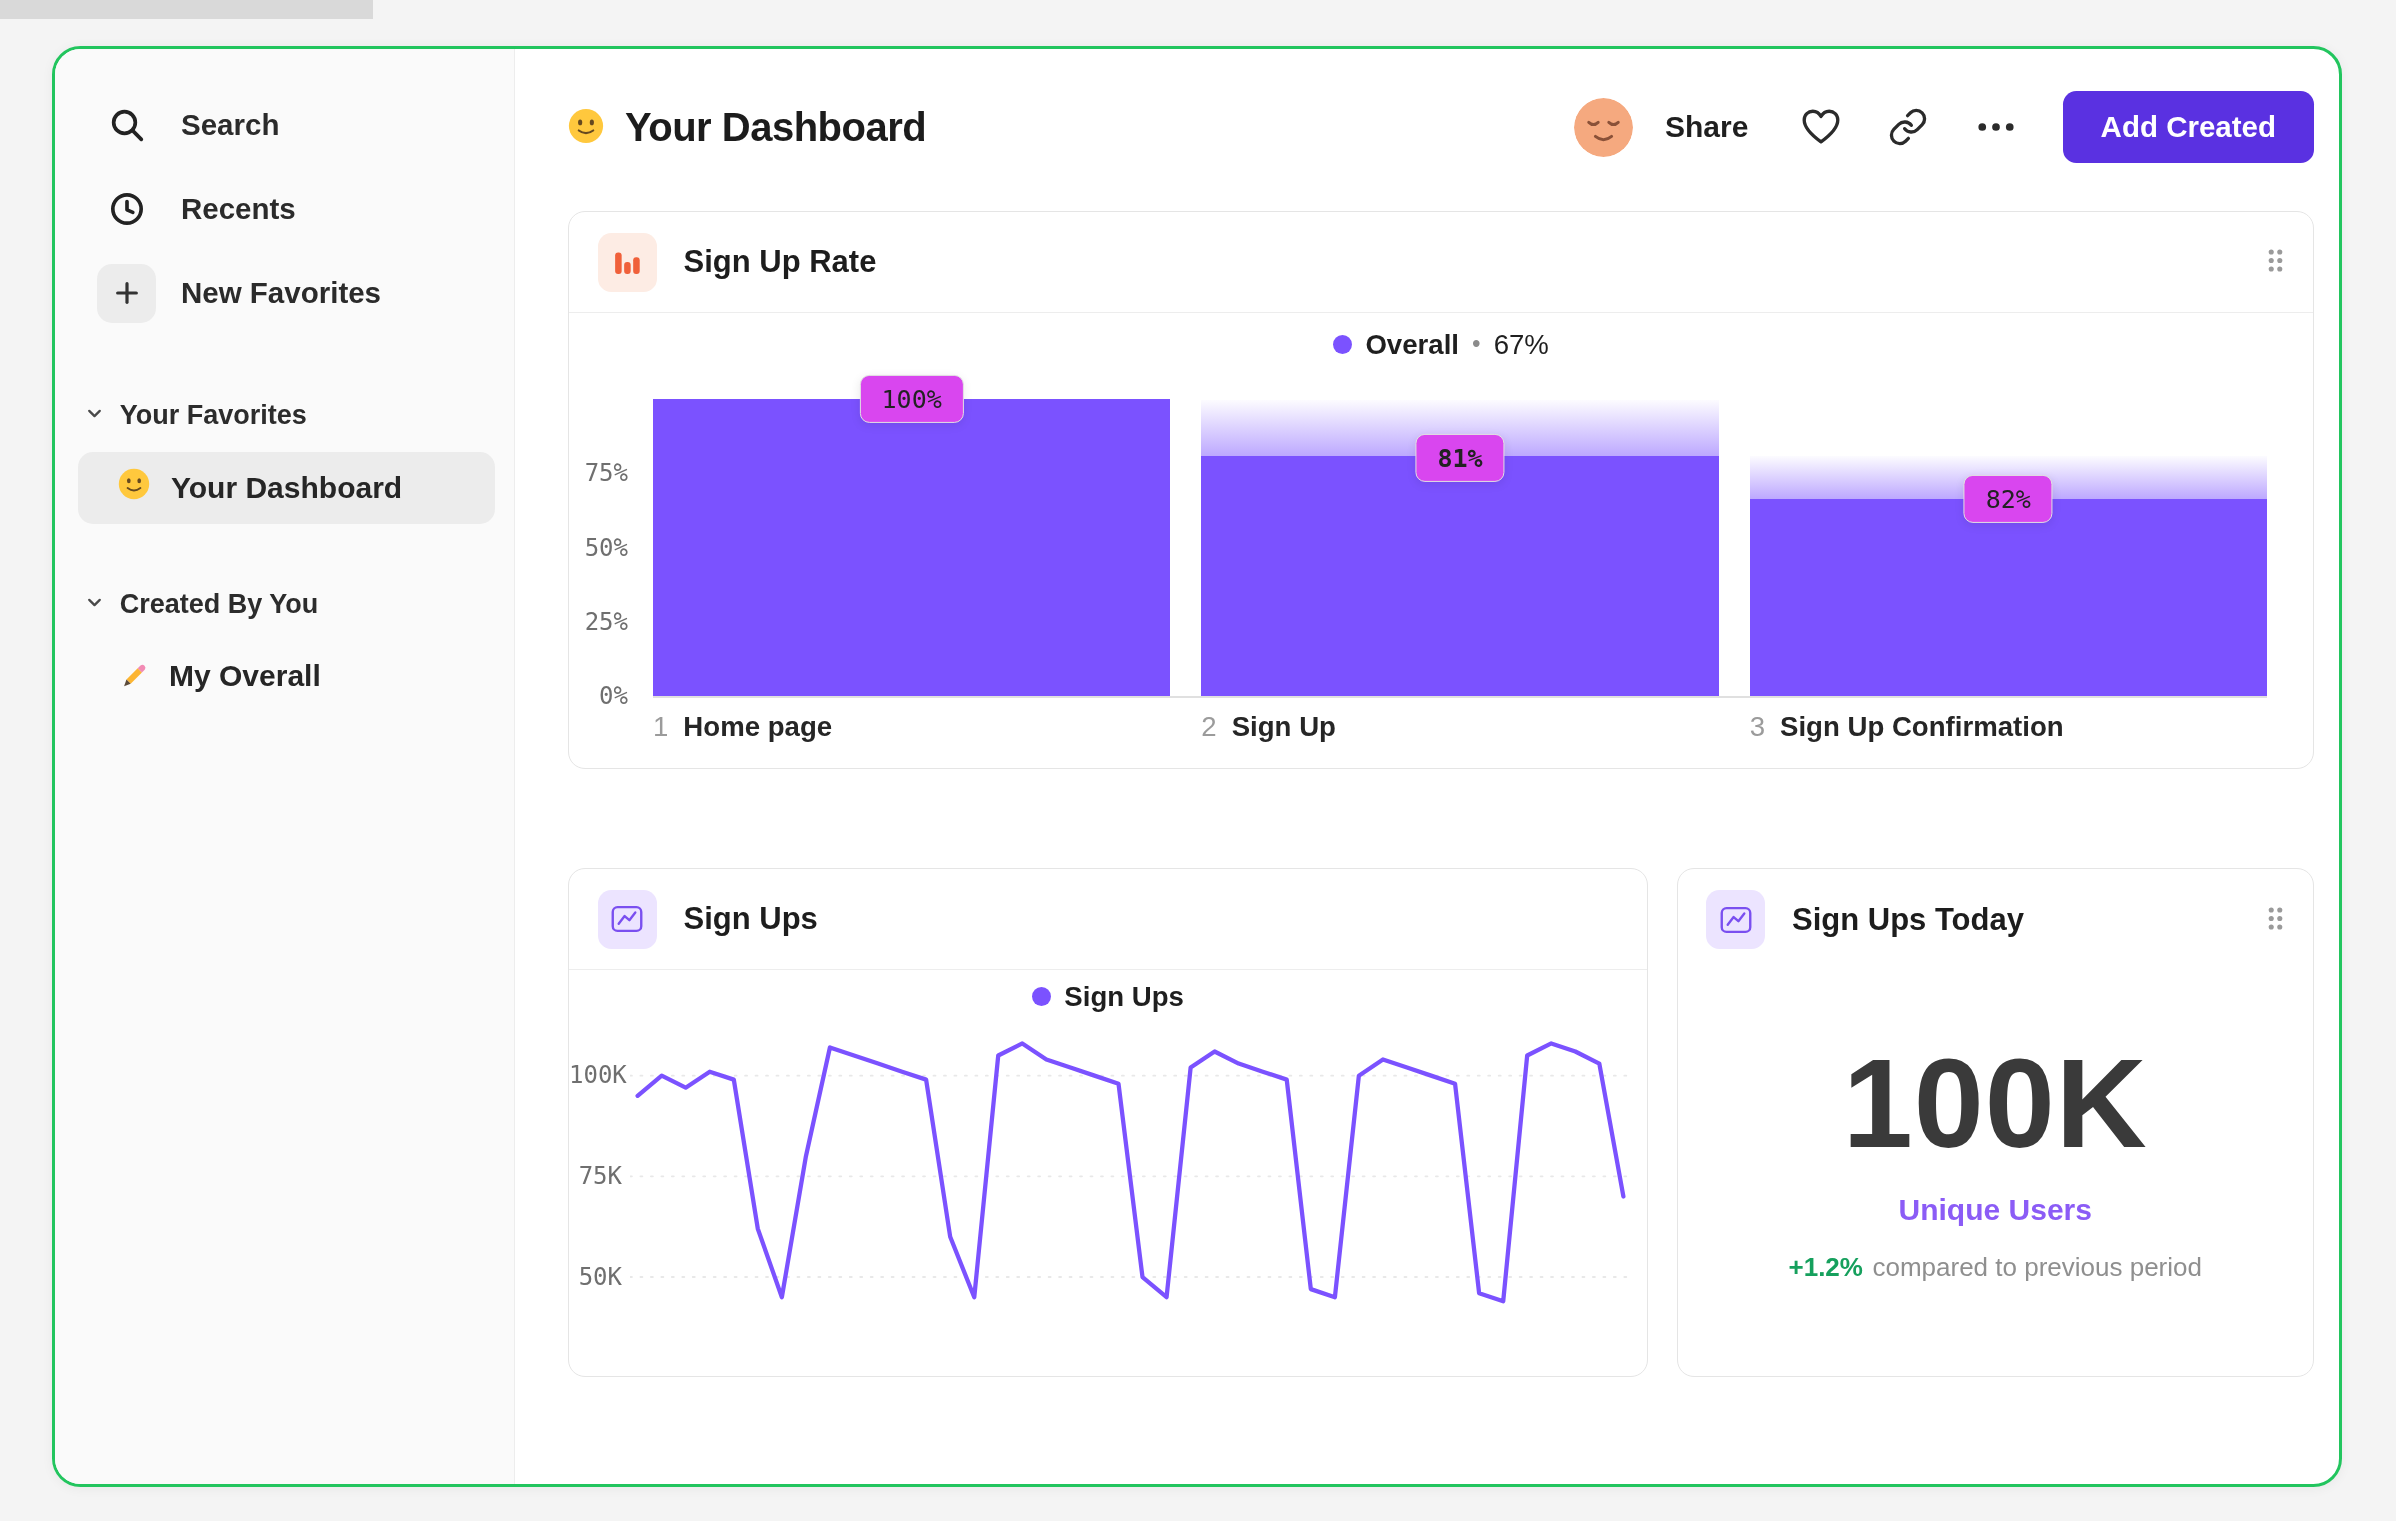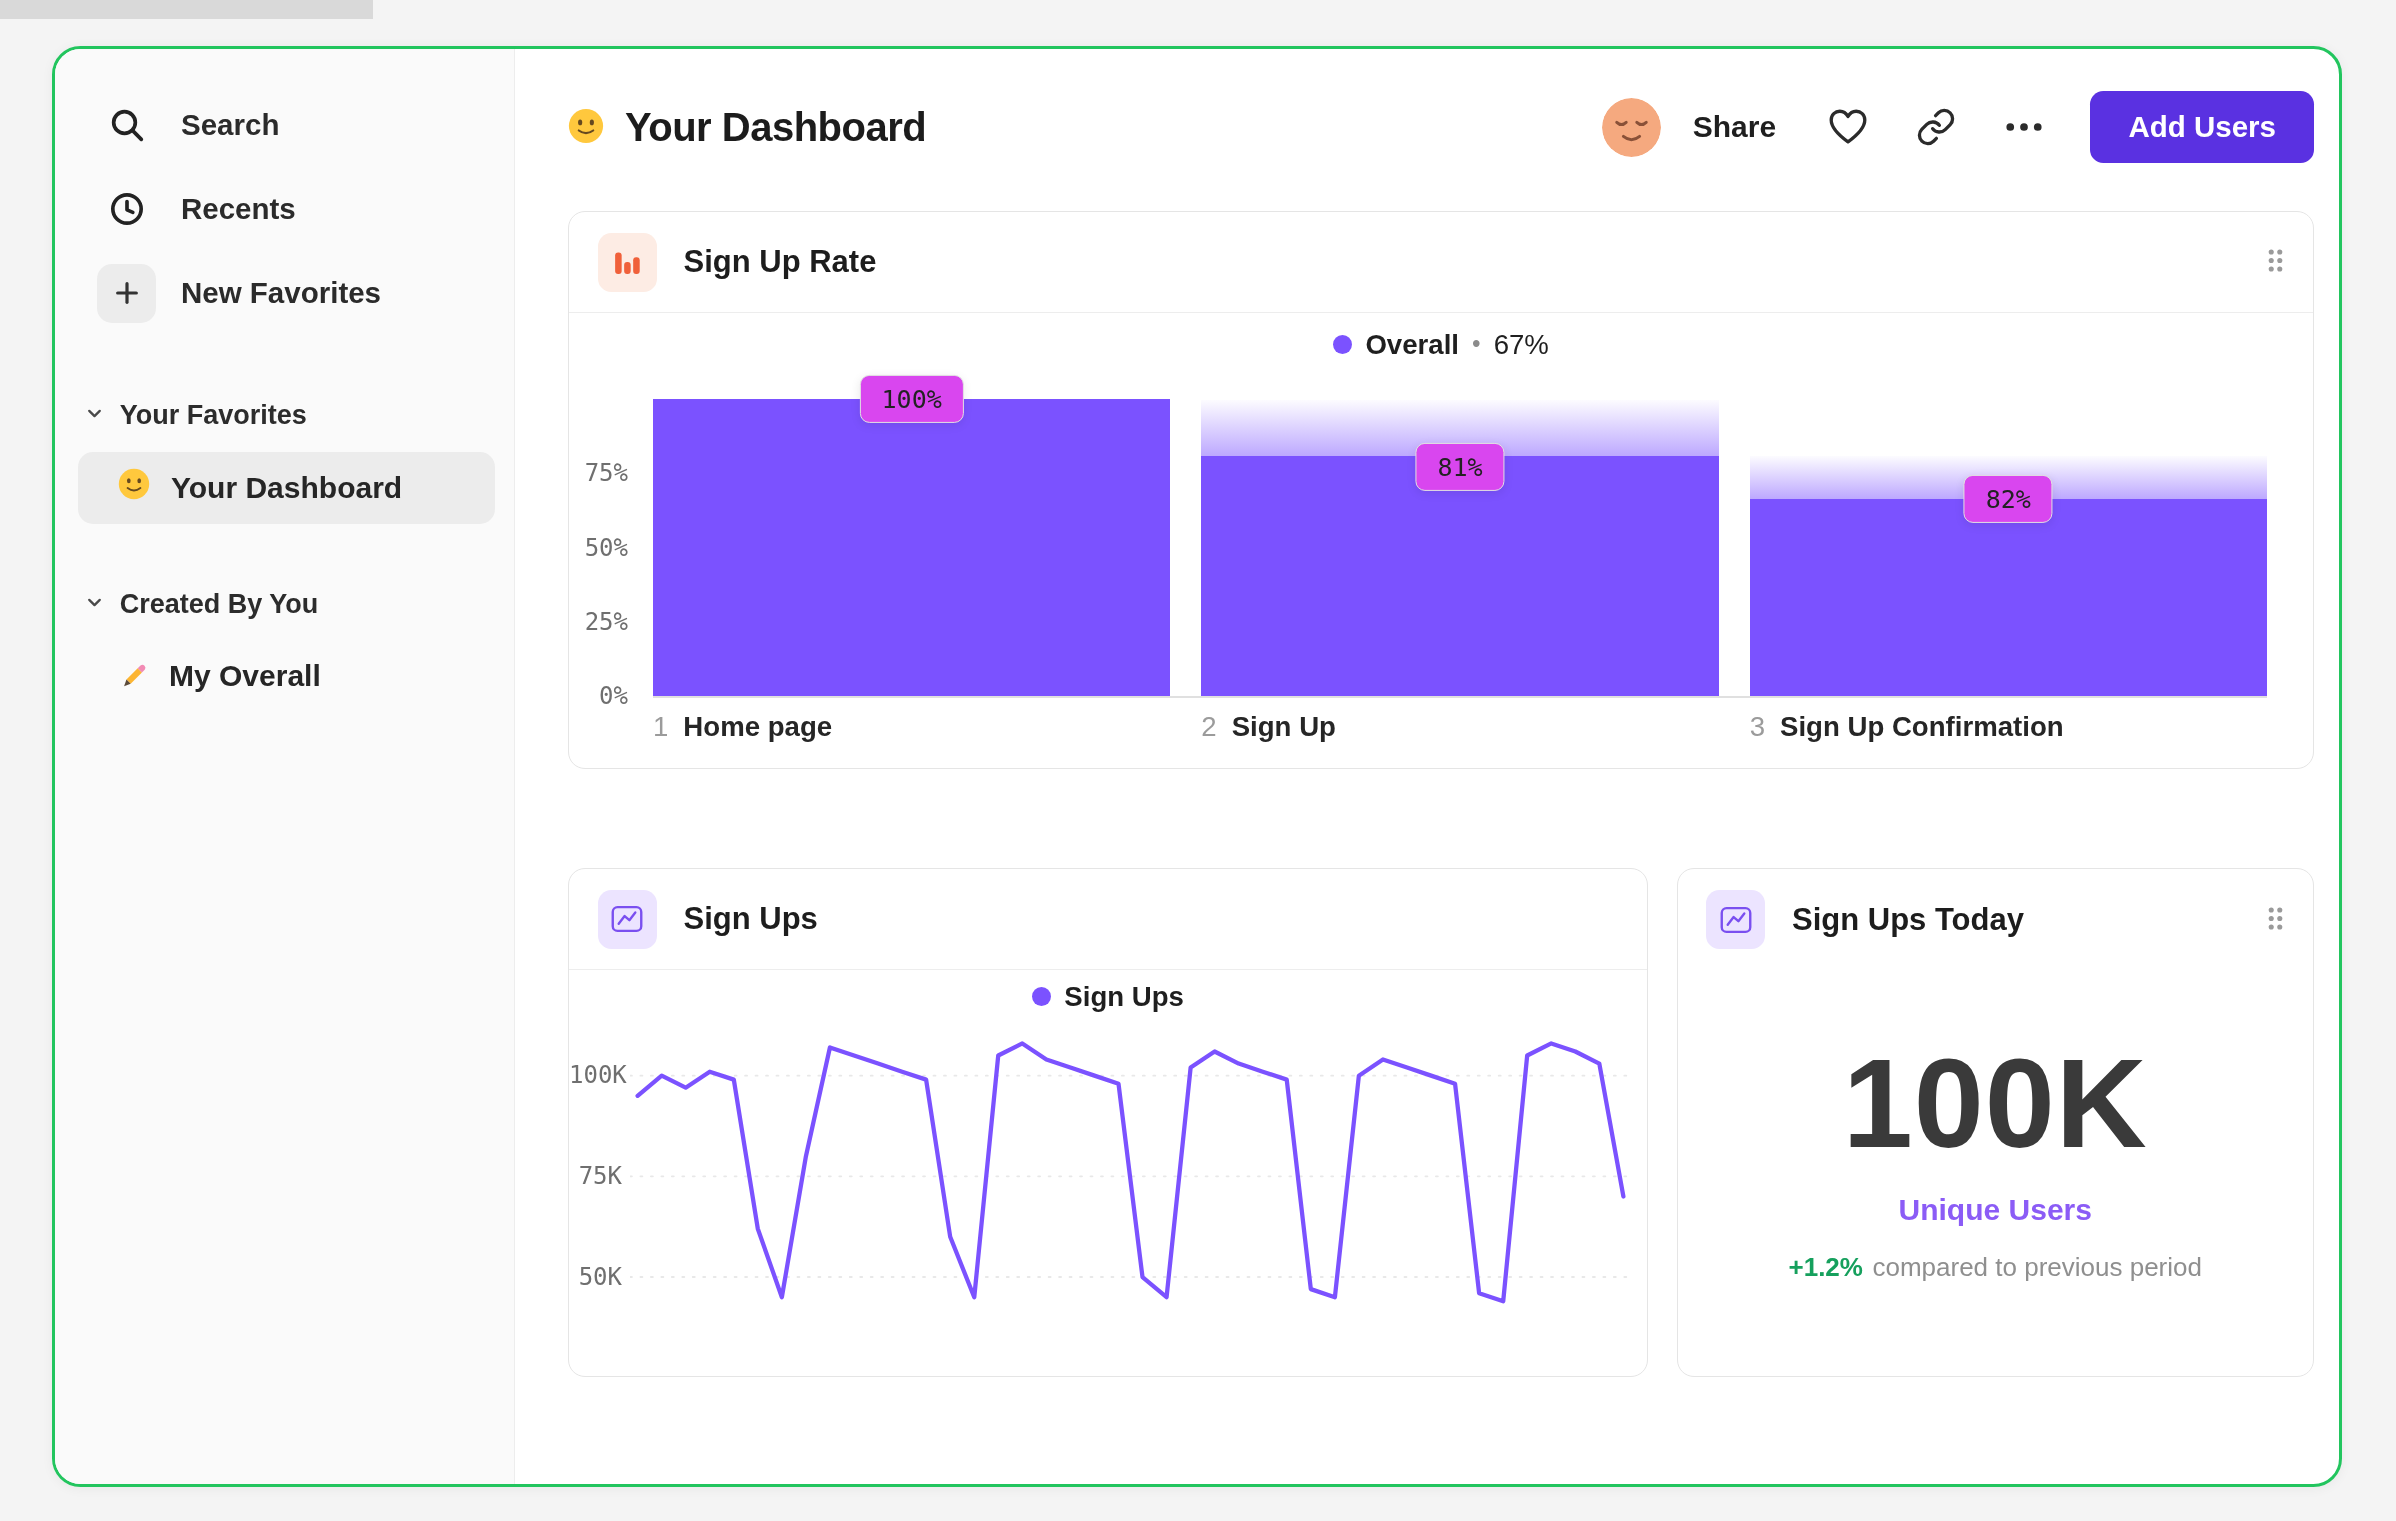--- a/index.html
+++ b/index.html
@@ -241,21 +241,21 @@
         </span>
 
         <span class="icon-btn">
           <svg width="44" height="44" viewBox="0 0 24 24" fill="#2b2b2b">
             <circle cx="4.5" cy="12" r="2.1"></circle>
               <circle cx="12" cy="12" r="2.1"></circle>
               <circle cx="19.5" cy="12" r="2.1"></circle>
           </svg>
         </span>
 
-        <button class="add-report-btn" style="background:#5a31e1;">Add Users</button>
+        <button class="add-report-btn" style="background:#5a31e1;">Add Created</button>
       </div>
     </header>
 
     <section class="card card-funnel">
       <div class="card-head divided">
         <span class="card-icon orange">
           <svg width="38" height="38" viewBox="0 0 32 32" fill="#f0603a">
             <rect x="6" y="8" width="5.5" height="18" rx="2.5"></rect>
             <rect x="13.6" y="16" width="5.5" height="10" rx="2.5"></rect>
             <rect x="21.2" y="12" width="5.5" height="14" rx="2.5"></rect>
@@ -290,21 +290,21 @@
           </div>
         <div class="f-bars">
           <div class="bar-col">
             <div class="bar-grad" style="bottom: 297px; height: 0px;"></div>
             <div class="bar-solid" style="height: 297px; background: rgb(123, 82, 255);"></div>
             <div class="chip" style="top: 0px;">100%</div>
           </div>
           <div class="bar-col">
             <div class="bar-grad" style="bottom: 240px; height: 56px;"></div>
             <div class="bar-solid" style="height: 240px; background: rgb(123, 82, 255);"></div>
-            <div class="chip" style="top: 68px;">81%</div>
+            <div class="chip" style="top: 59px; font-weight: bold;">81%</div>
           </div>
           <div class="bar-col">
             <div class="bar-grad" style="bottom: 197px; height: 43px;"></div>
             <div class="bar-solid" style="height: 197px; background: rgb(123, 82, 255);"></div>
             <div class="chip" style="top: 100px;">82%</div>
           </div>
         </div>
       </div>
 
       <div class="funnel-cats">

